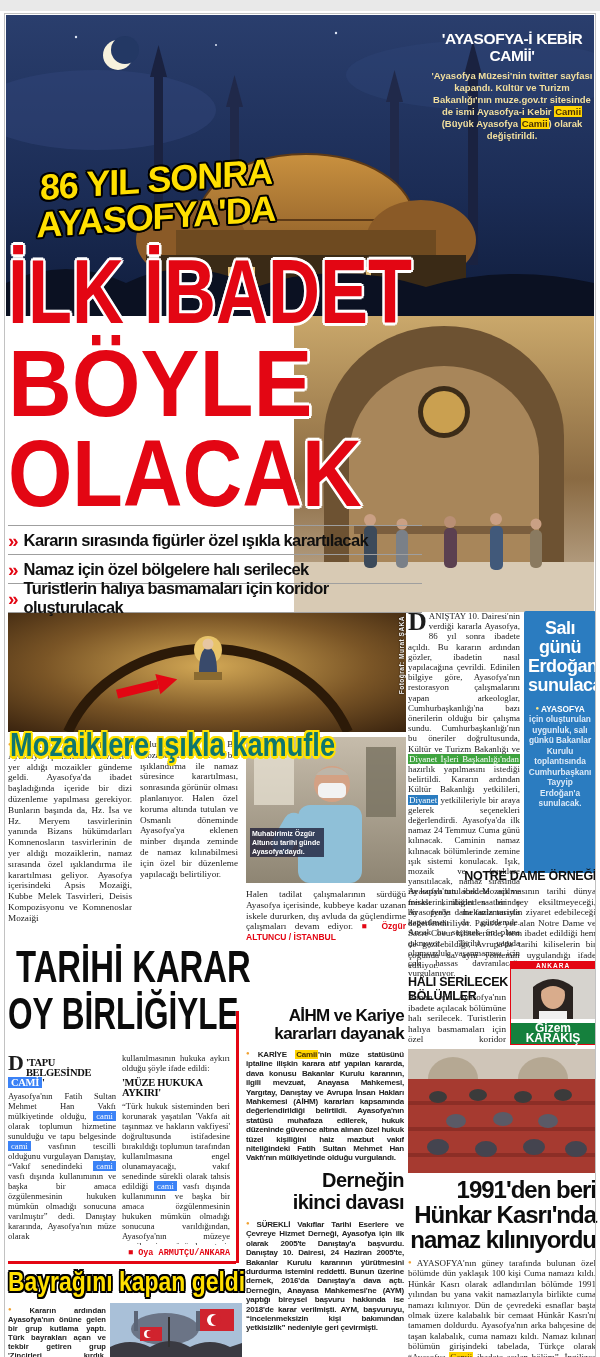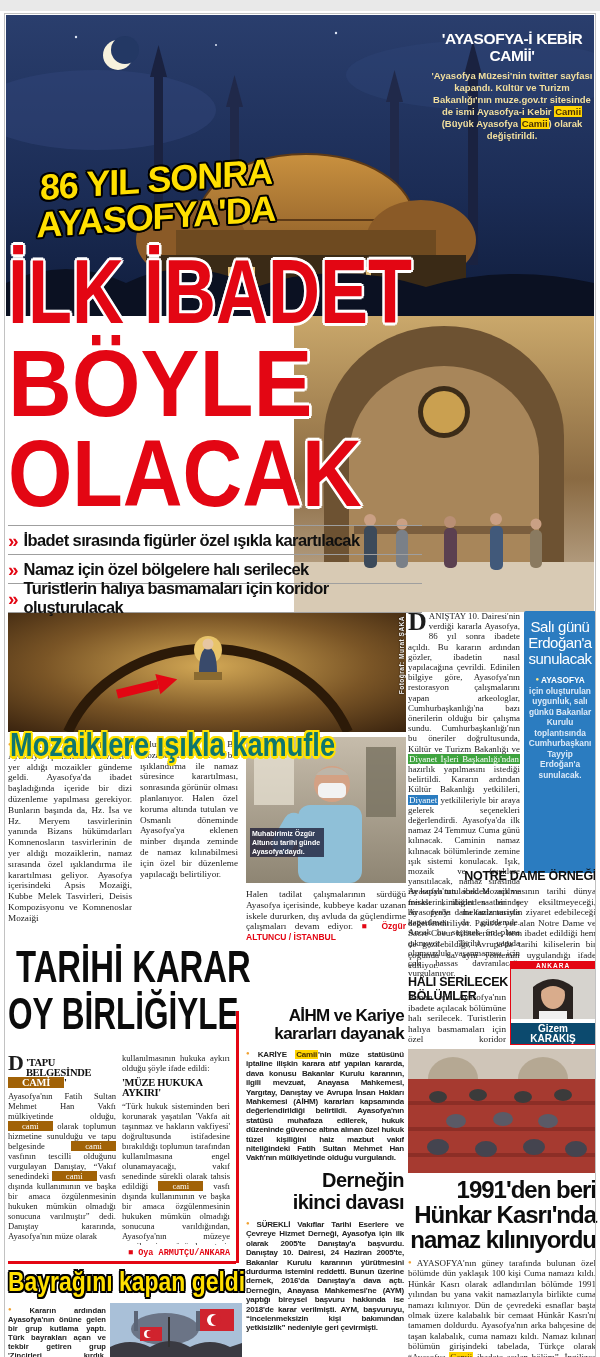--- a/index.html
+++ b/index.html
@@ -29,37 +29,37 @@
 
   .bullet-row{display:flex;align-items:center;gap:5px;height:28px;border-bottom:1px solid #9f9f9f;}
   .bullet-mark{color:#e30613;font-weight:bold;font-size:19px;line-height:1;}
   .bullet-text{font-weight:bold;font-size:16.5px;letter-spacing:-0.6px;color:#101010;}
 
   .sub{font-weight:bold;font-size:12.5px;letter-spacing:-0.3px;color:#0e0e0e;}
   .byline{color:#e30613;font-weight:bold;font-size:8.5px;font-family:Liberation Mono, monospace;}
 
   .seg-dot{color:#f0a030;font-size:6px;vertical-align:2px;padding-right:2px;}
   .seg-dotlight{color:#ffe98a;font-size:6px;vertical-align:2px;padding-right:2px;}
-  .seg-red{background:#a16207;color:#fff;padding:0 14px;}
+  .seg-red{background:#3b82f6;color:#fff;padding:0 3px;}
   .seg-yellow{background:#ffd400;color:#4a3000;padding:0 1px;}
   .seg-green{background:#3fa33f;color:#fff;padding:0 1px;}
   .seg-blue{background:#2b7cc0;color:#fff;padding:0 1px;}
   .seg-lead{font-weight:bold;color:#fff;}
   .seg-byline{color:#e30613;font-weight:bold;font-family:"Liberation Sans",sans-serif;font-size:8.5px;}
 
   .dropcap{float:left;font-family:"Liberation Serif",serif;font-weight:bold;
            font-size:26px;line-height:22px;padding-right:2px;}
 
   .topbox-title{color:#fff;font-weight:bold;font-size:15.5px;line-height:1.08;letter-spacing:-0.4px;text-align:center;}
   .topbox-body{color:#f2df9e;font-weight:bold;font-size:9.5px;line-height:12px;text-align:center;margin-top:6px;}
 
   .bluebox{background:#2b7cc0;border-radius:2px;color:#fff;padding:8px 4px;box-sizing:border-box;text-align:center;}
-  .bluebox-title{font-weight:normal;font-size:15px;line-height:1.05;letter-spacing:-0.5px;}
+  .bluebox-title{font-weight:bold;font-size:18px;line-height:1.05;letter-spacing:-0.5px;}
   .bluebox-body{font-weight:bold;font-size:8.3px;line-height:10.5px;color:#dceaf8;margin-top:8px;text-align:center;}
-  .card-name{background:#0c4a6e;color:#fff;font-weight:bold;font-size:10px;line-height:9.5px;text-align:center;padding:1px 0;}
+  .card-name{background:#15803d;color:#fff;font-weight:bold;font-size:12px;line-height:9.5px;text-align:center;padding:1px 0;}
   .card-loc{background:#e30613;color:#fff;font-weight:bold;font-size:6.5px;text-align:center;letter-spacing:1px;}
 
   .vcredit{position:absolute;right:1px;top:4px;color:#fff;font-size:6.5px;font-weight:bold;
            writing-mode:vertical-rl;transform:rotate(180deg);letter-spacing:0.5px;opacity:0.95;
            text-shadow:0 0 2px #000;}
   .caption-tag{background:rgba(30,30,55,0.78);color:#fff;font-weight:bold;font-size:7px;line-height:9px;
                padding:1px 2px;display:inline-block;}
   .dot{width:15px;height:15px;border-radius:50%;display:inline-block;margin-right:9px;}
 </style>
 </head>
@@ -162,21 +162,21 @@
           <circle cx="202" cy="203" r="6" fill="#caa084"></circle>
         <rect x="236" y="214" width="12" height="38" rx="5" fill="#8a7a60"></rect>
           <circle cx="242" cy="208" r="5.5" fill="#caa084"></circle>
       </g>
     </svg>
   </div>
 
   <div class="abs" style="left:8px;top:514px;width:414px;z-index:7;border-top:1px solid #9f9f9f;">
     <div class="bullet-row">
       <span class="bullet-mark">»</span>
-      <span class="bullet-text">İbadet sırasında figürler özel ışıkla karartılacak</span>
+      <span class="bullet-text">Kararın sırasında figürler özel ışıkla karartılacak</span>
     </div>
     <div class="bullet-row">
       <span class="bullet-mark">»</span>
       <span class="bullet-text">Namaz için özel bölgelere halı serilecek</span>
     </div>
     <div class="bullet-row">
       <span class="bullet-mark">»</span>
       <span class="bullet-text">Turistlerin halıya basmamaları için koridor oluşturulacak</span>
     </div>
   </div>

